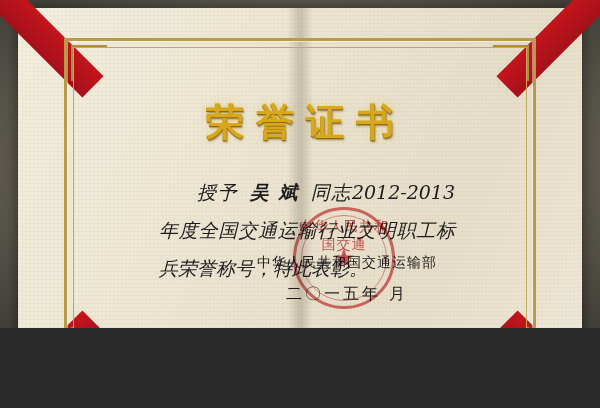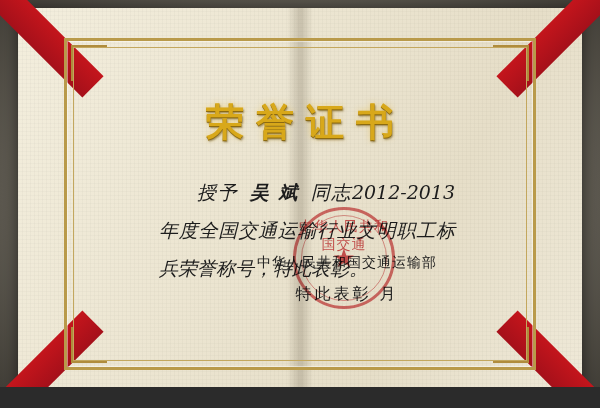--- a/index.html
+++ b/index.html
@@ -3,21 +3,21 @@
 <meta charset="utf-8">
 <style>
   html, body {
     margin: 0;
     padding: 0;
     background: #2b2b2b;
   }
   #page {
     position: relative;
     width: 600px;
-    height: 387px;
+    height: 328px;
     overflow: hidden;
     font-family: "DejaVu Sans", sans-serif;
     background: #6d6a62;
   }
   
   .backdrop {
     position: absolute;
     inset: 0;
     background:
       radial-gradient(ellipse at 50% 50%, #8a857a 0%, #5c584f 70%, #423f38 100%);
@@ -235,21 +235,21 @@
       <div class="title">荣誉证书</div>
 
       <div class="body-text">
         <span>授予</span>
         <span class="name">吴 斌</span>
         <span>同志2012-2013年度全国交通运输行业文明职工标兵荣誉称号，特此表彰。</span>
       </div>
 
       <div class="sign-block">
         <div class="sign-org">中华人民共和国交通运输部</div>
-        <div class="sign-date">特此表彰 月</div>
+        <div class="sign-date">二〇一五年 月</div>
       </div>
 
       <div class="seal">
         <div class="seal-ring"></div>
         <div class="seal-arc-text">中华人民共和国交通</div>
         <div class="seal-star">★</div>
       </div>
     </div>
   </div>
 </div>

